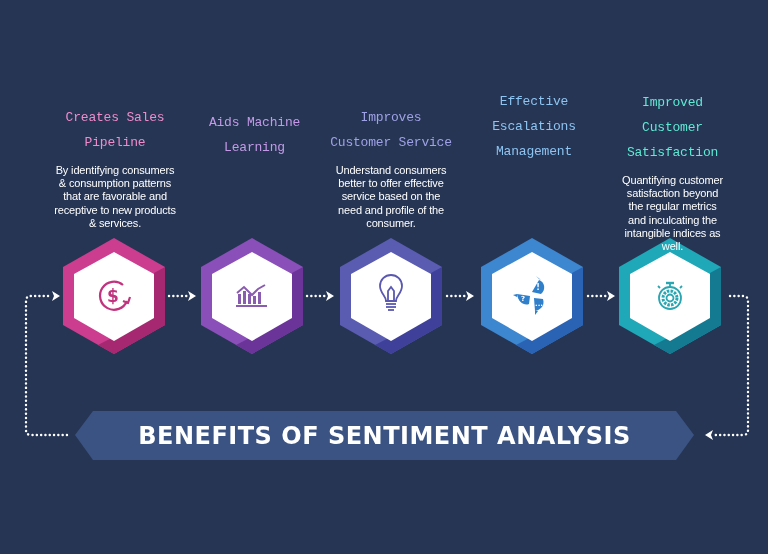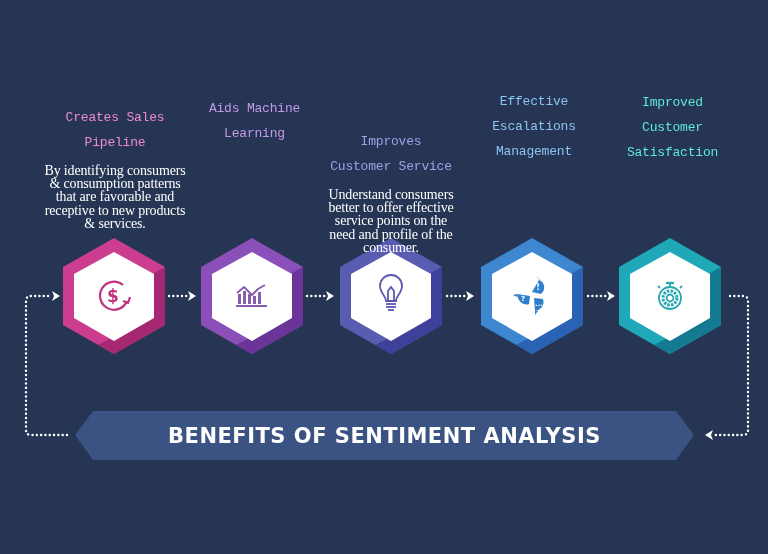--- a/index.html
+++ b/index.html
@@ -16,36 +16,36 @@
     }
     .col .title {
       font-family: Liberation Mono, monospace;
       font-size: 13px;
       line-height: 25px;
       margin: 0 0 9px 0;
       white-space: pre-line;
       letter-spacing: -0.2px;
     }
     .col .desc {
-      font-family: Liberation Serif, serif;
-      font-size: 14px;
+      font-family: Liberation Sans, sans-serif;
+      font-size: 11px;
       line-height: 13.2px;
       white-space: pre-line;
       letter-spacing: -0.15px;
       color: #ffffff;
     }
     svg.layer { position: absolute; left: 0; top: 0; }
     .banner-text {
       position: absolute;
       left: 75px; top: 411px; width: 619px; height: 49px;
       display: flex; align-items: center; justify-content: center;
       color: #ffffff;
       font-family: "DejaVu Sans", sans-serif;
       font-weight: bold;
-      font-size: 21px;
+      font-size: 24px;
       letter-spacing: 0.5px;
     }
   </style>
 </head>
 <body>
 
 <svg class="layer" width="768" height="554" viewBox="0 0 768 554">
   <defs>
     <marker id="arrow" markerWidth="8" markerHeight="8" refX="5" refY="4" orient="auto" markerUnits="userSpaceOnUse">
       <path d="M0,0 L8,4 L0,8 L2,4 Z" fill="#ffffff"></path>
@@ -158,38 +158,44 @@
 <div class="col" style="left:40px; top:105px; width:150px;">
   <div class="title" style="color:#f08ccc;">Creates Sales
 Pipeline</div>
   <div class="desc">By identifying consumers
 &amp; consumption patterns
 that are favorable and
 receptive to new products
 &amp; services.</div>
 </div>
 
-<div class="col" style="left:182px; top:96px; width:145px;">
+<div class="col" style="left:182px; top:110px; width:145px;">
   <div class="title" style="color:#c49ae8;">Aids Machine
 Learning</div>
 </div>
 
 <div class="col" style="left:318px; top:105px; width:146px;">
-  <div class="title" style="color:#9fa2e6;margin-top:24px;">Improves
+  <div class="title" style="color:#9fa2e6;">Improves
 Customer Service</div>
   <div class="desc">Understand consumers
 better to offer effective
-service points on the
+service based on the
 need and profile of the
 consumer.</div>
 </div>
 
 <div class="col" style="left:459px; top:89px; width:150px;">
   <div class="title" style="color:#8cc4f2;">Effective
 Escalations
 Management</div>
 </div>
 
 <div class="col" style="left:600px; top:90px; width:145px;">
   <div class="title" style="color:#5eead4;">Improved
 Customer
 Satisfaction</div>
+  <div class="desc">Quantifying customer
+satisfaction beyond
+the regular metrics
+and inculcating the
+intangible indices as
+well.</div>
 </div>
 
 </body></html>

